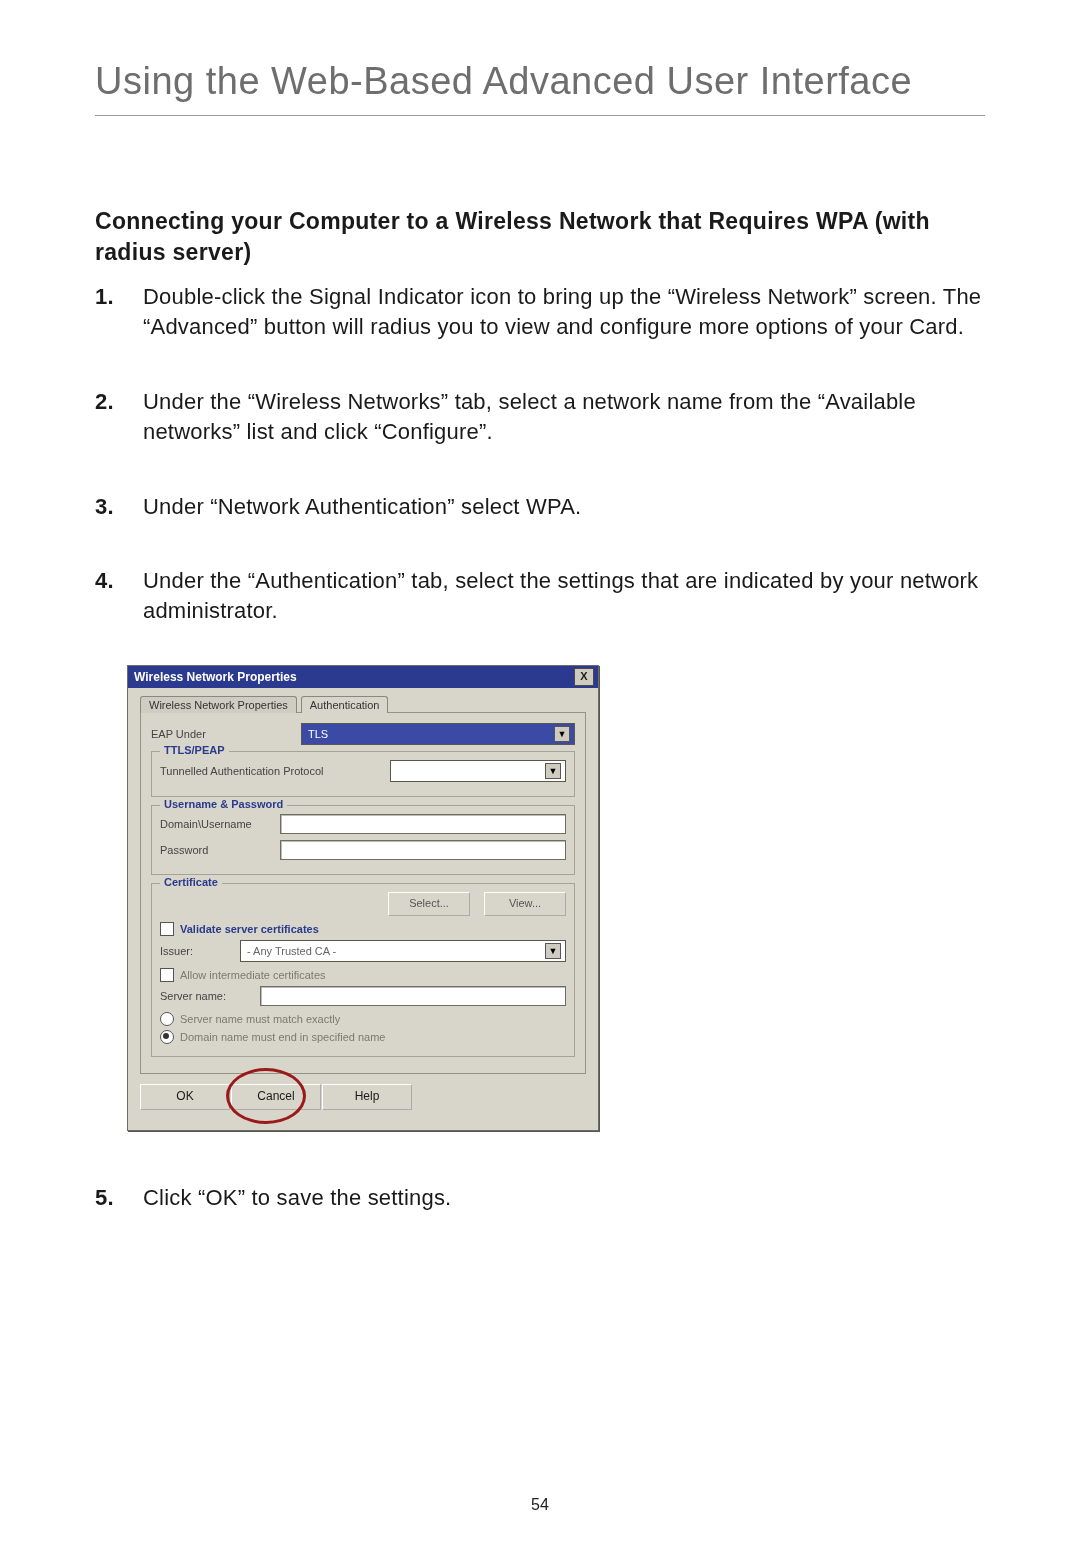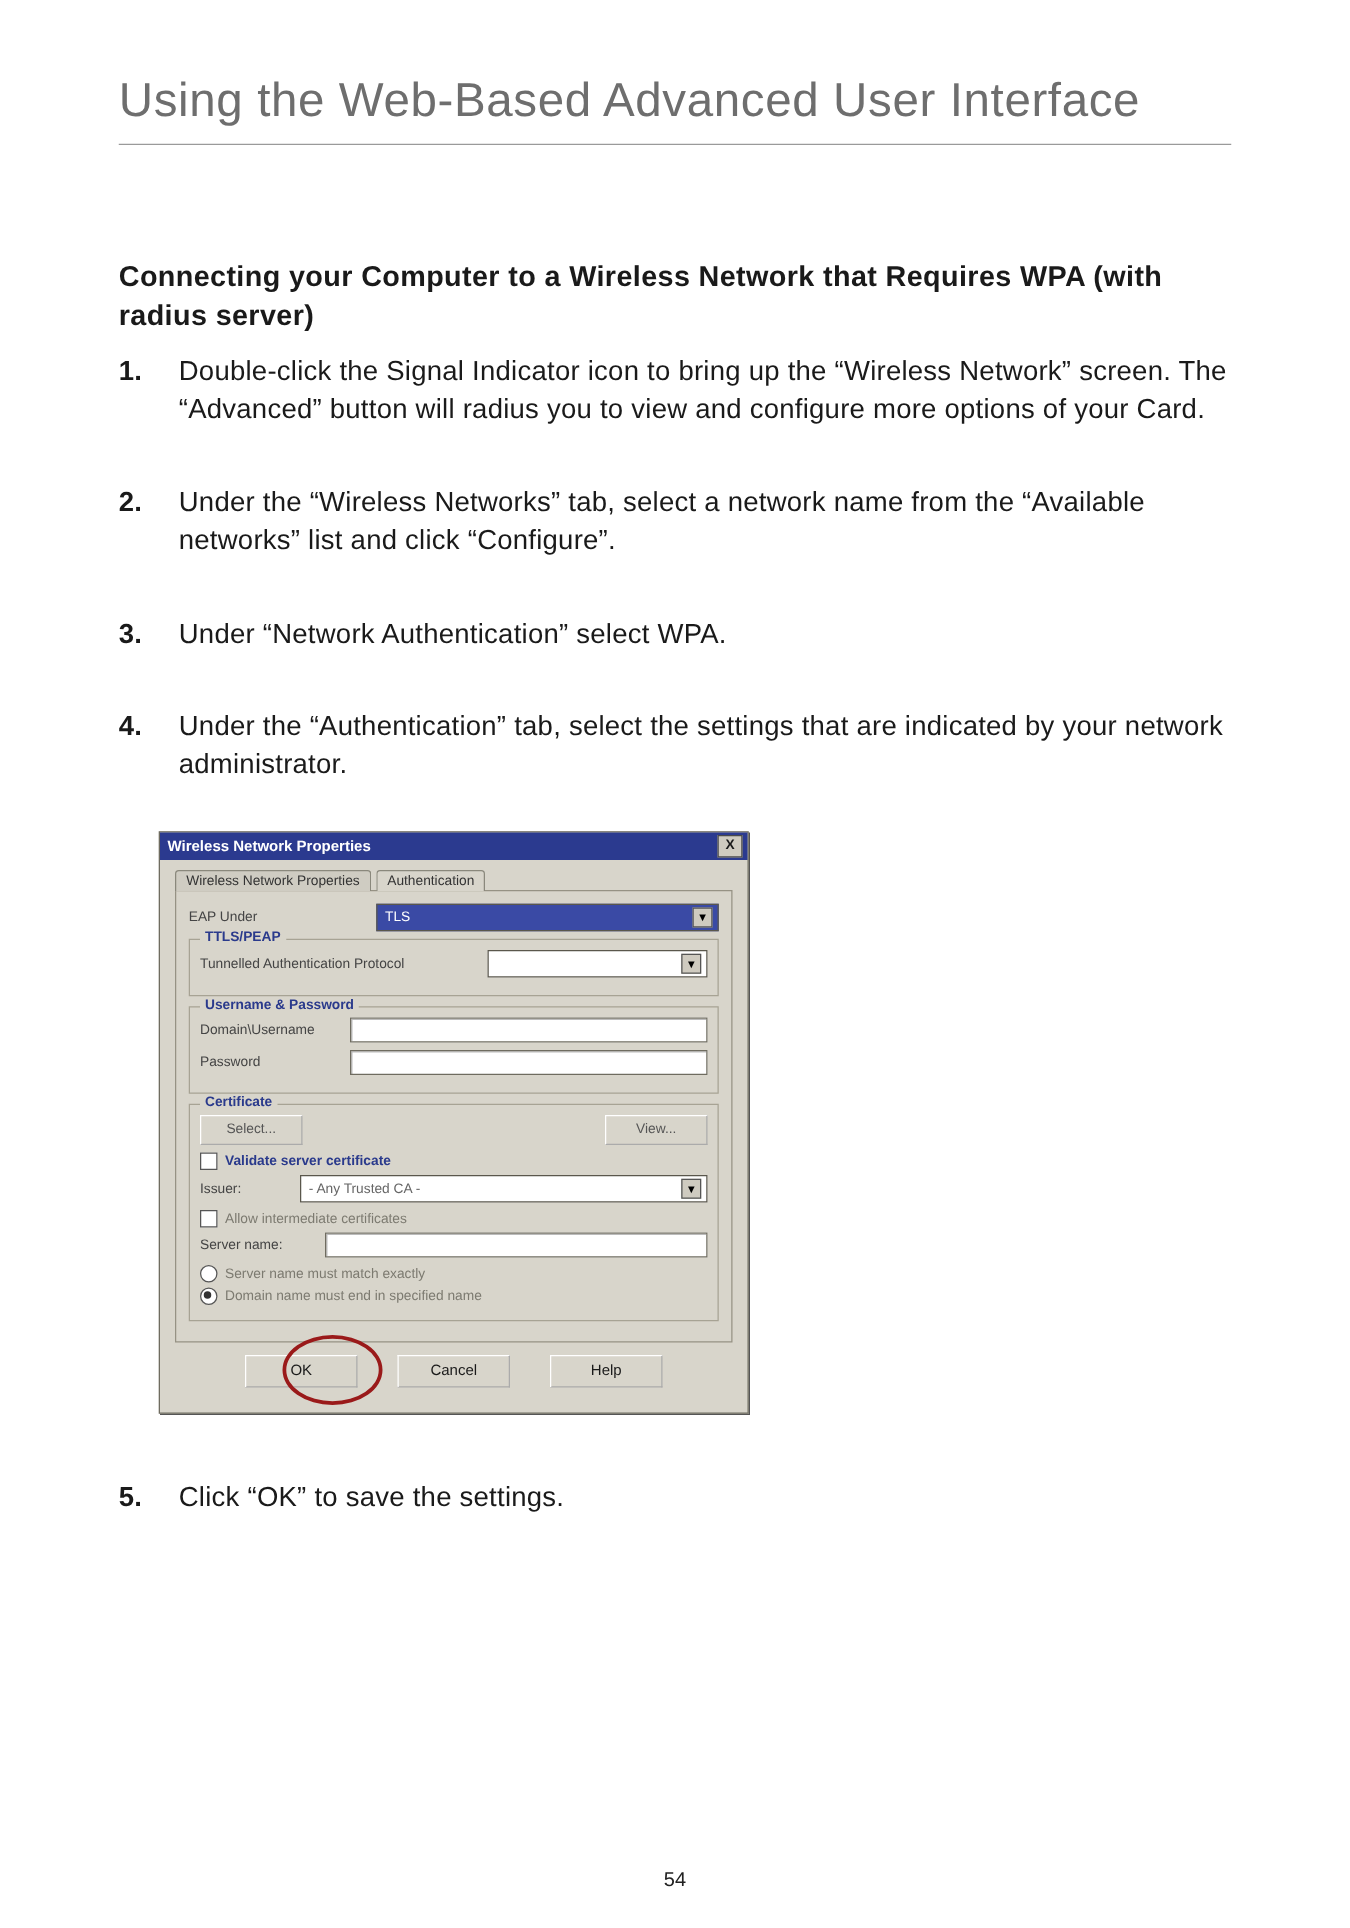--- a/index.html
+++ b/index.html
@@ -179,22 +179,22 @@
     text-align:center;
     line-height:20px;
     color:#555;
   }
   .cb { display:flex; align-items:center; gap:6px; color:#3a3a3a; margin:4px 0; }
   .cb .box { width:12px; height:12px; border:1px solid #555; background:#fff; display:inline-block; font-size:9px; line-height:11px; text-align:center; }
   .cb .radio { width:12px; height:12px; border:1px solid #555; background:#fff; border-radius:50%; display:inline-block; position:relative; }
   .cb .radio.checked::after { content:""; width:6px; height:6px; background:#333; border-radius:50%; position:absolute; top:2px; left:2px; }
   .btn-row {
     display:flex;
-    justify-content:center;
-    gap:32px;
+    justify-content:flex-start;
+    gap:1px;
     padding: 10px 0 10px 0;
   }
   .dlg-btn {
     width: 88px;
     height: 24px;
     border: 1px outset #fff;
     background:#d8d5cb;
     font-size:12px;
     text-align:center;
     line-height:22px;
@@ -288,28 +288,28 @@
               <div class="txt"></div>
             </div>
             <div class="row">
               <span class="lbl grey-label" style="width:120px">Password</span>
               <div class="txt"></div>
             </div>
           </div>
 
           <div class="group">
             <span class="group-title">Certificate</span>
-            <div class="row" style="justify-content:space-between; gap:14px;">
+            <div class="row" style="justify-content:flex-end; gap:14px;">
               <div class="sm-btn">Select...</div>
               <div class="sm-btn">View...</div>
             </div>
 
             <div class="cb">
               <span class="box"></span>
-              <span style="font-weight:700; color:#2a3a8c;">Validate server certificate</span>
+              <span style="font-weight:700; color:#2a3a8c;">Validate server certificates</span>
             </div>
             <div class="row">
               <span class="lbl grey-label" style="width:80px">Issuer:</span>
               <div class="sel light">
                 <span>- Any Trusted CA -</span>
               </div>
             </div>
             <div class="cb">
               <span class="box"></span>
               <span class="grey-label">Allow intermediate certificates</span>

